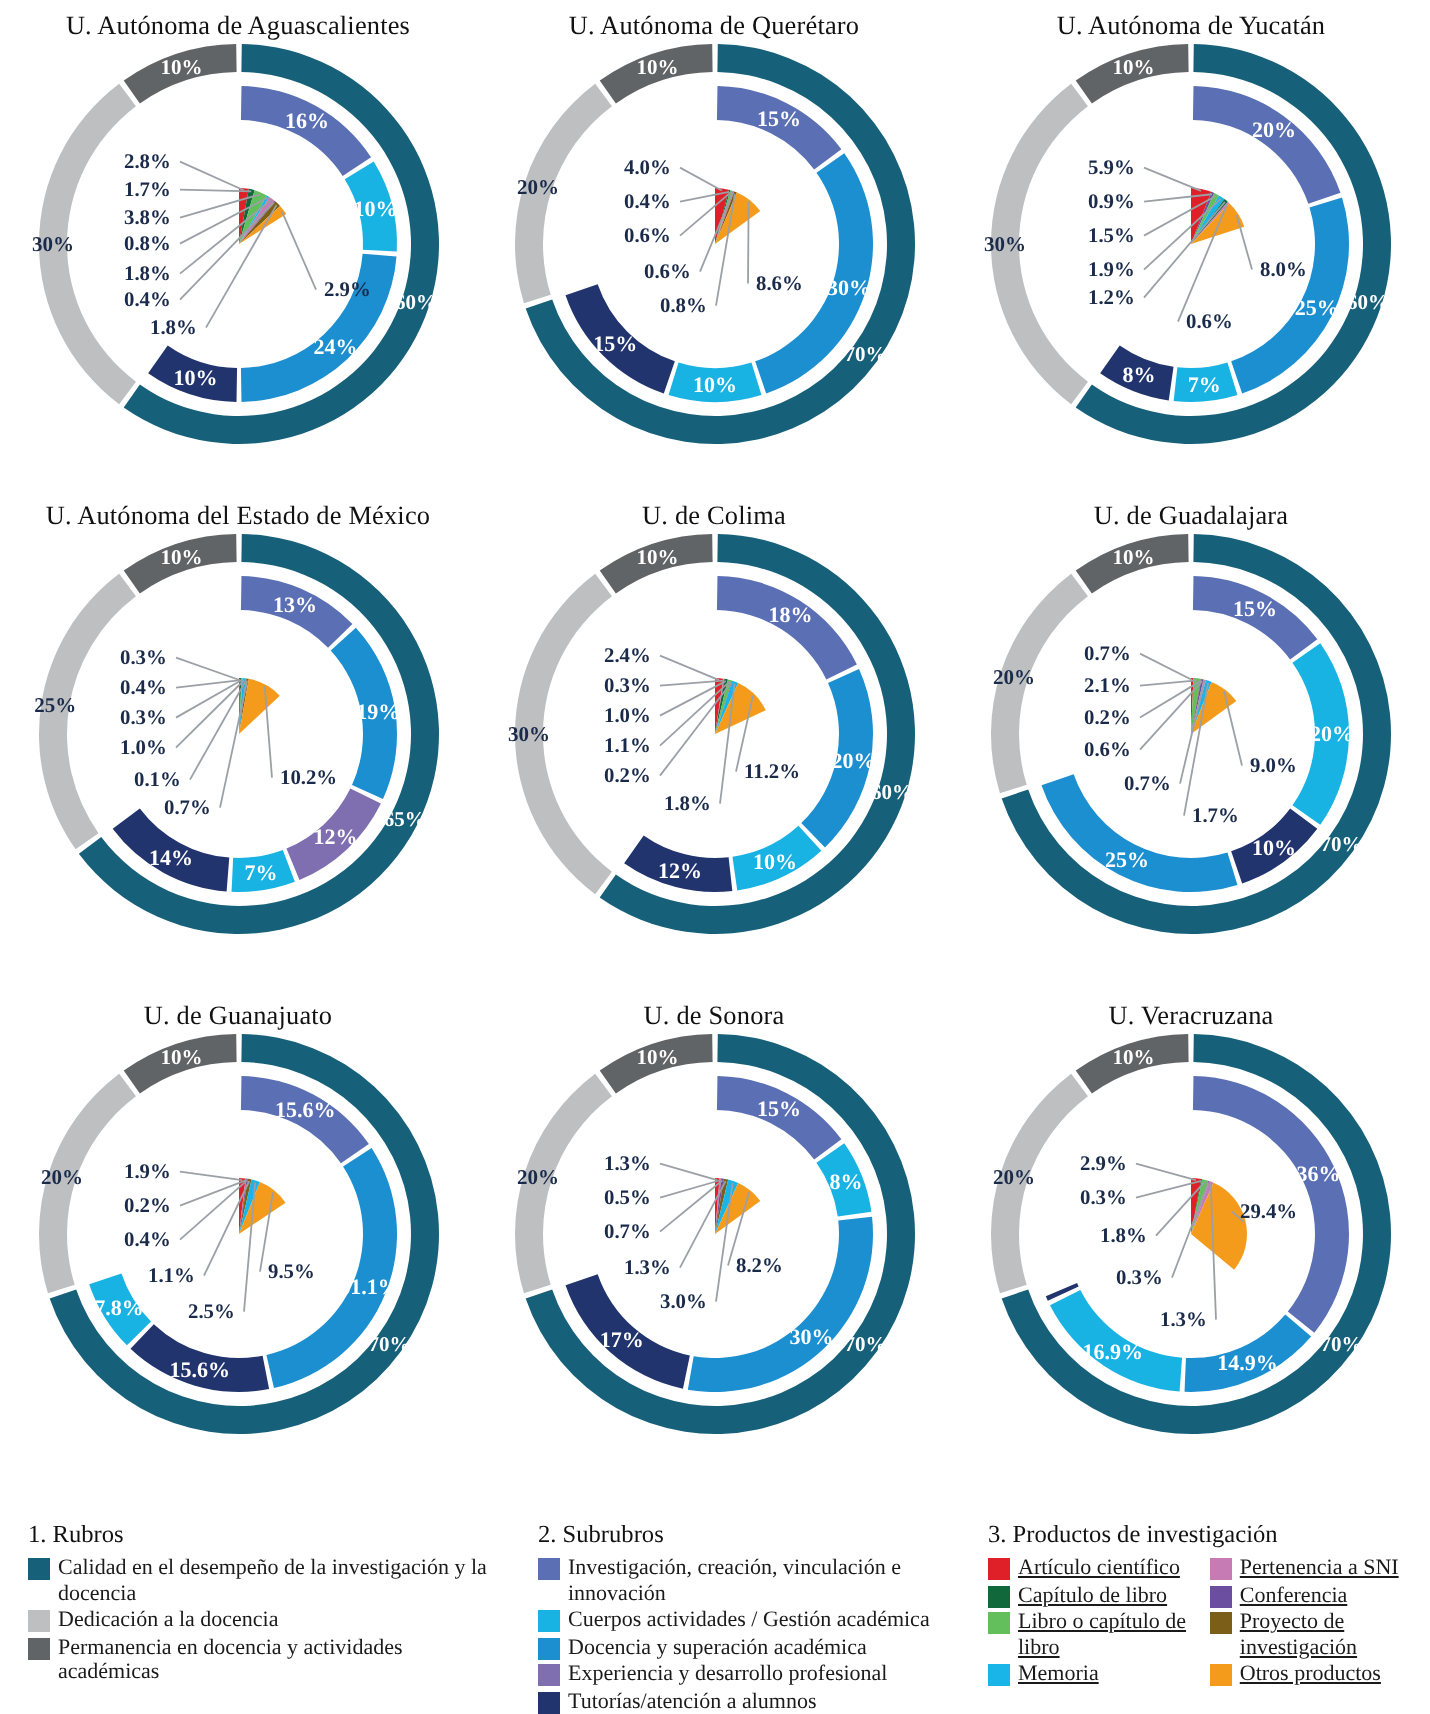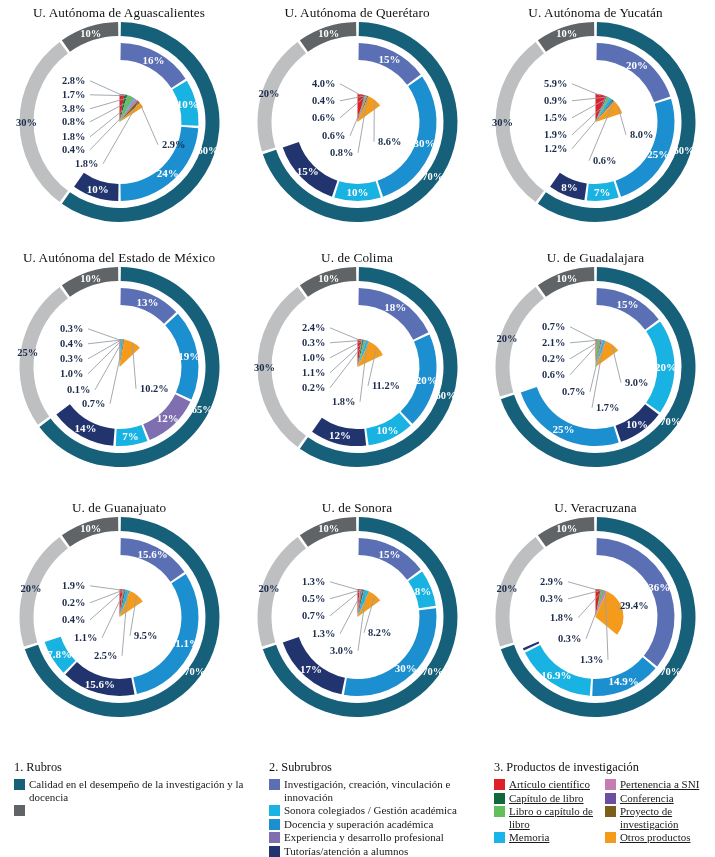--- a/index.html
+++ b/index.html
@@ -524,34 +524,39 @@
 
   <div class="legend-row">
       <div class="legend-block">
         <div class="legend-head">1. Rubros</div>
         <ul class="legend-list">
           <li class="legend-item">
             <span class="swatch" style="background: rgb(23, 96, 122);"></span>
             <span class="legend-label">Calidad en el desempeño de la investigación y la docencia</span>
           </li>
           <li class="legend-item">
+            <span class="swatch" style="background: rgb(189, 191, 193);"></span>
+            <span class="legend-label">Dedicación a la docencia</span>
+          </li>
+          <li class="legend-item">
             <span class="swatch" style="background: rgb(97, 100, 102);"></span>
+            <span class="legend-label">Permanencia en docencia y actividades académicas</span>
           </li>
         </ul>
       </div>
       <div class="legend-block">
         <div class="legend-head">2. Subrubros</div>
         <ul class="legend-list">
           <li class="legend-item">
             <span class="swatch" style="background: rgb(91, 111, 180);"></span>
             <span class="legend-label">Investigación, creación, vinculación e innovación</span>
           </li>
           <li class="legend-item">
             <span class="swatch" style="background: rgb(24, 179, 227);"></span>
-            <span class="legend-label">Sonora colegiados / Gestión académica</span>
+            <span class="legend-label">Cuerpos actividades / Gestión académica</span>
           </li>
           <li class="legend-item">
             <span class="swatch" style="background: rgb(27, 143, 208);"></span>
             <span class="legend-label">Docencia y superación académica</span>
           </li>
           <li class="legend-item">
             <span class="swatch" style="background: rgb(127, 111, 176);"></span>
             <span class="legend-label">Experiencia y desarrollo profesional</span>
           </li>
           <li class="legend-item">

